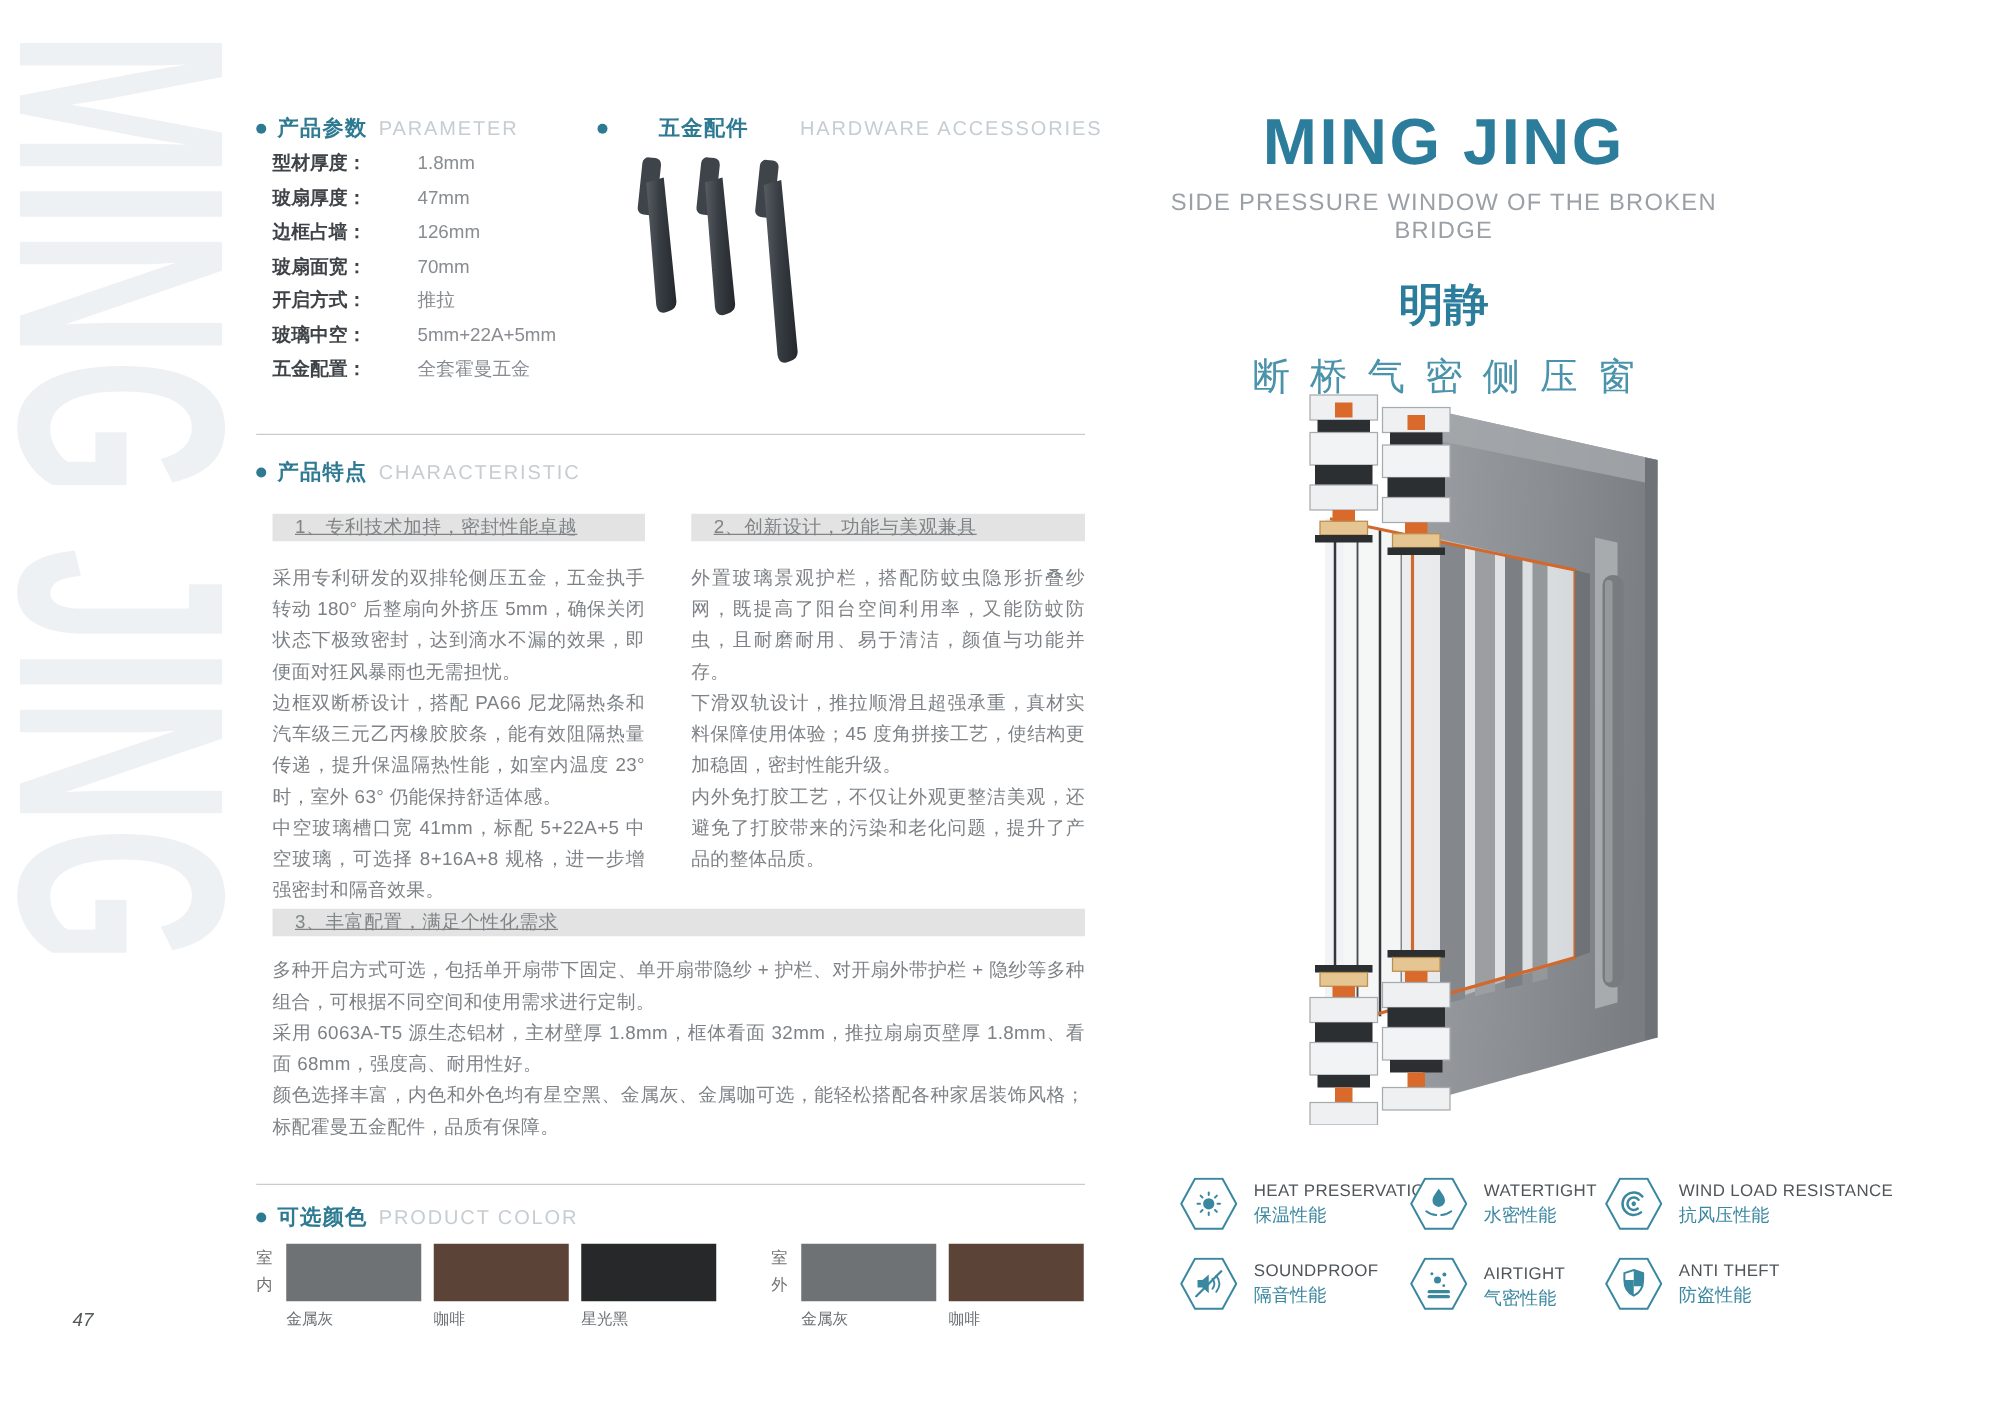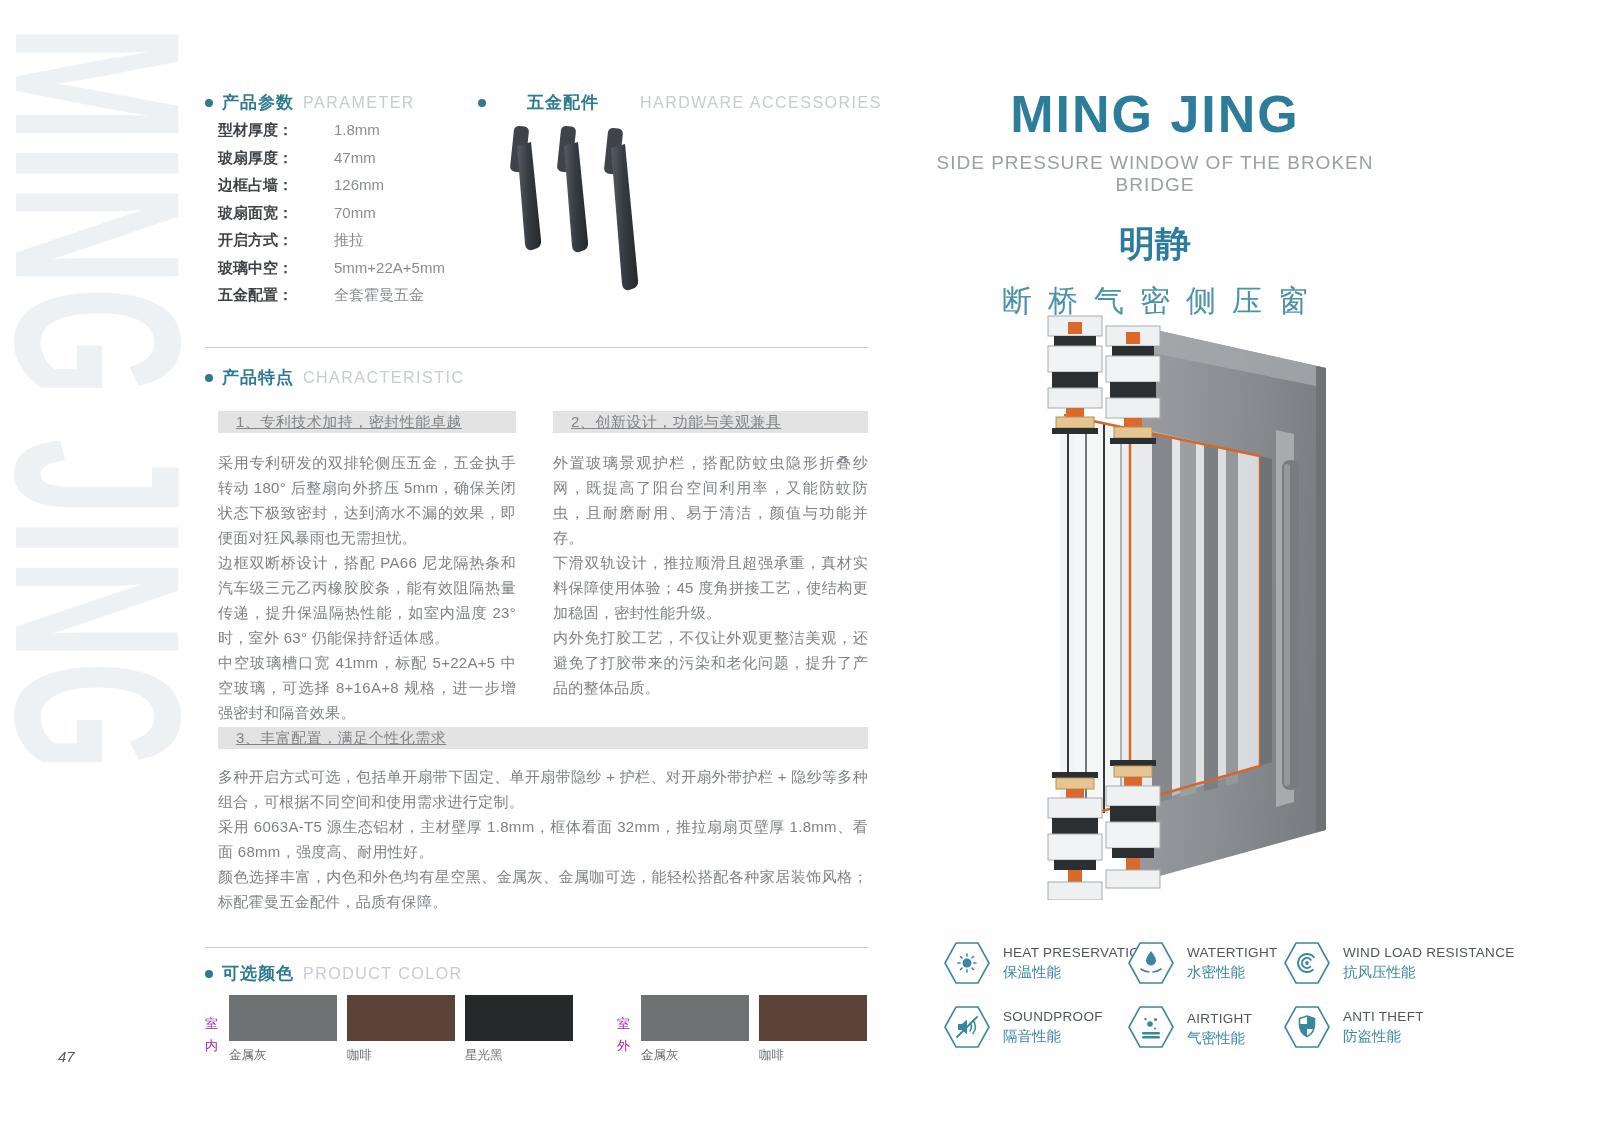--- a/index.html
+++ b/index.html
@@ -27,22 +27,22 @@
   
   .divider { position:absolute; left:205px; width:663px; height:1px; background:#c9cbcd; }
   
   .feat-bar { position:absolute; height:22px; background:#e3e3e3; color:#808487;
     font-size:15px; line-height:22px; padding-left:18px; letter-spacing:0.5px;text-decoration:underline; }
   .feat-body { position:absolute; font-size:15px; line-height:25px; color:#7e8286;
     text-align:justify; letter-spacing:0.3px; }
   .feat-body p { margin:0; }
   
   .swatch-group { position:absolute; display:flex; }
-  .side-label { width:16px; font-size:13px; color:#a21caf; line-height:22px;
-    word-break:break-all; margin-right:8px; margin-top:18px; }
+  .side-label { width:16px; font-size:13px; color:#737373; line-height:22px;
+    word-break:break-all; margin-right:8px; margin-top:0; }
   .swatch { margin-right:10px; }
   .swatch .chip { width:108px; height:46px; }
   .swatch .nm { font-size:12.5px; color:#6b6f73; margin-top:6px; }
   
   .page-num { position:absolute; left:58px; top:1048px; font-size:15px; color:#55585b;font-style:italic; }
   
   .hero { position:absolute; left:900px; top:84px; width:510px; text-align:center; }
   .hero .title { font-size:52px; font-weight:bold; color:#2c7d9c; letter-spacing:2px; }
   .hero .subtitle { font-size:19px; color:#9aa0a5; letter-spacing:1px; margin-top:8px; }
   .hero .name-zh { font-size:36px; font-weight:bold; color:#2c7d9c; margin-top:24px; }

